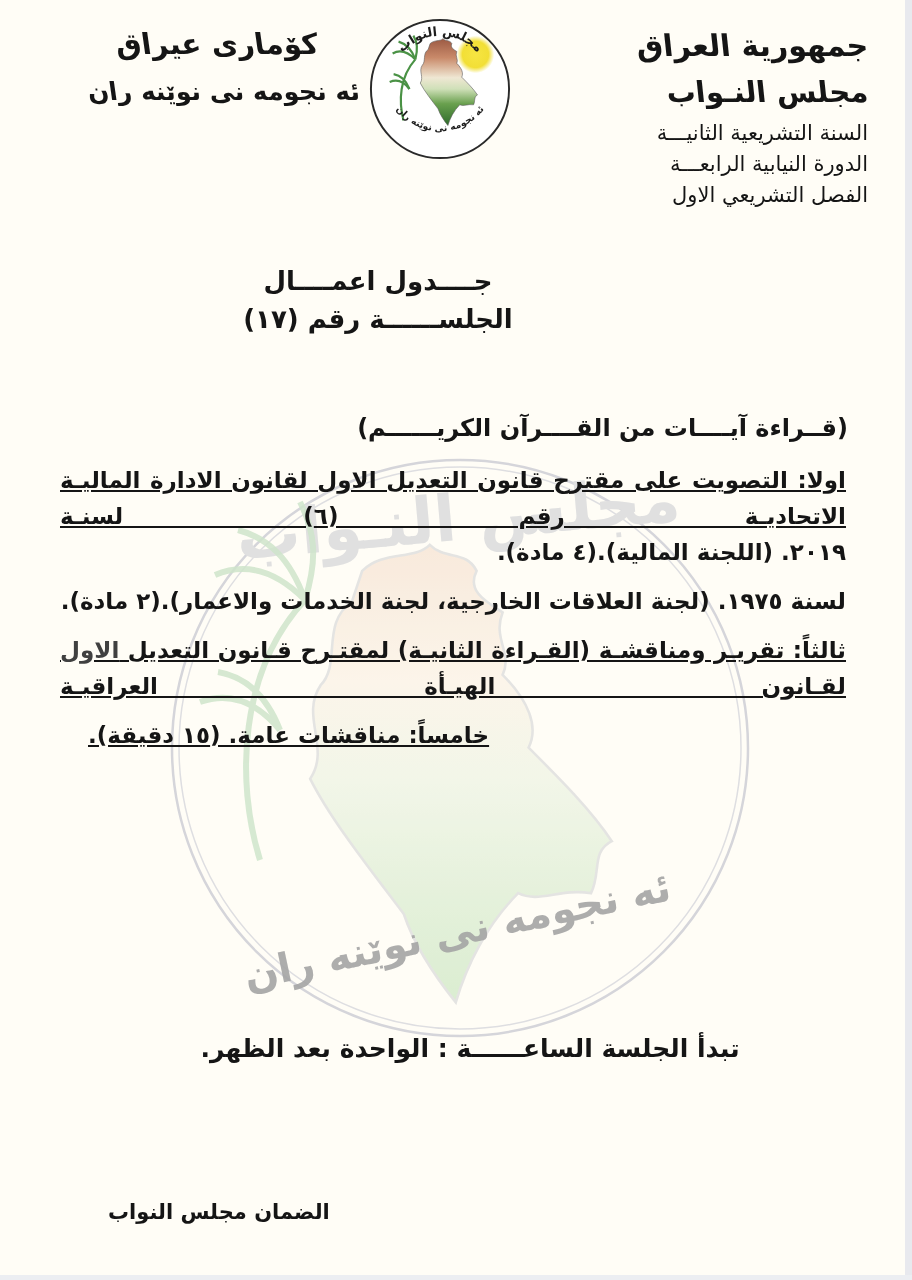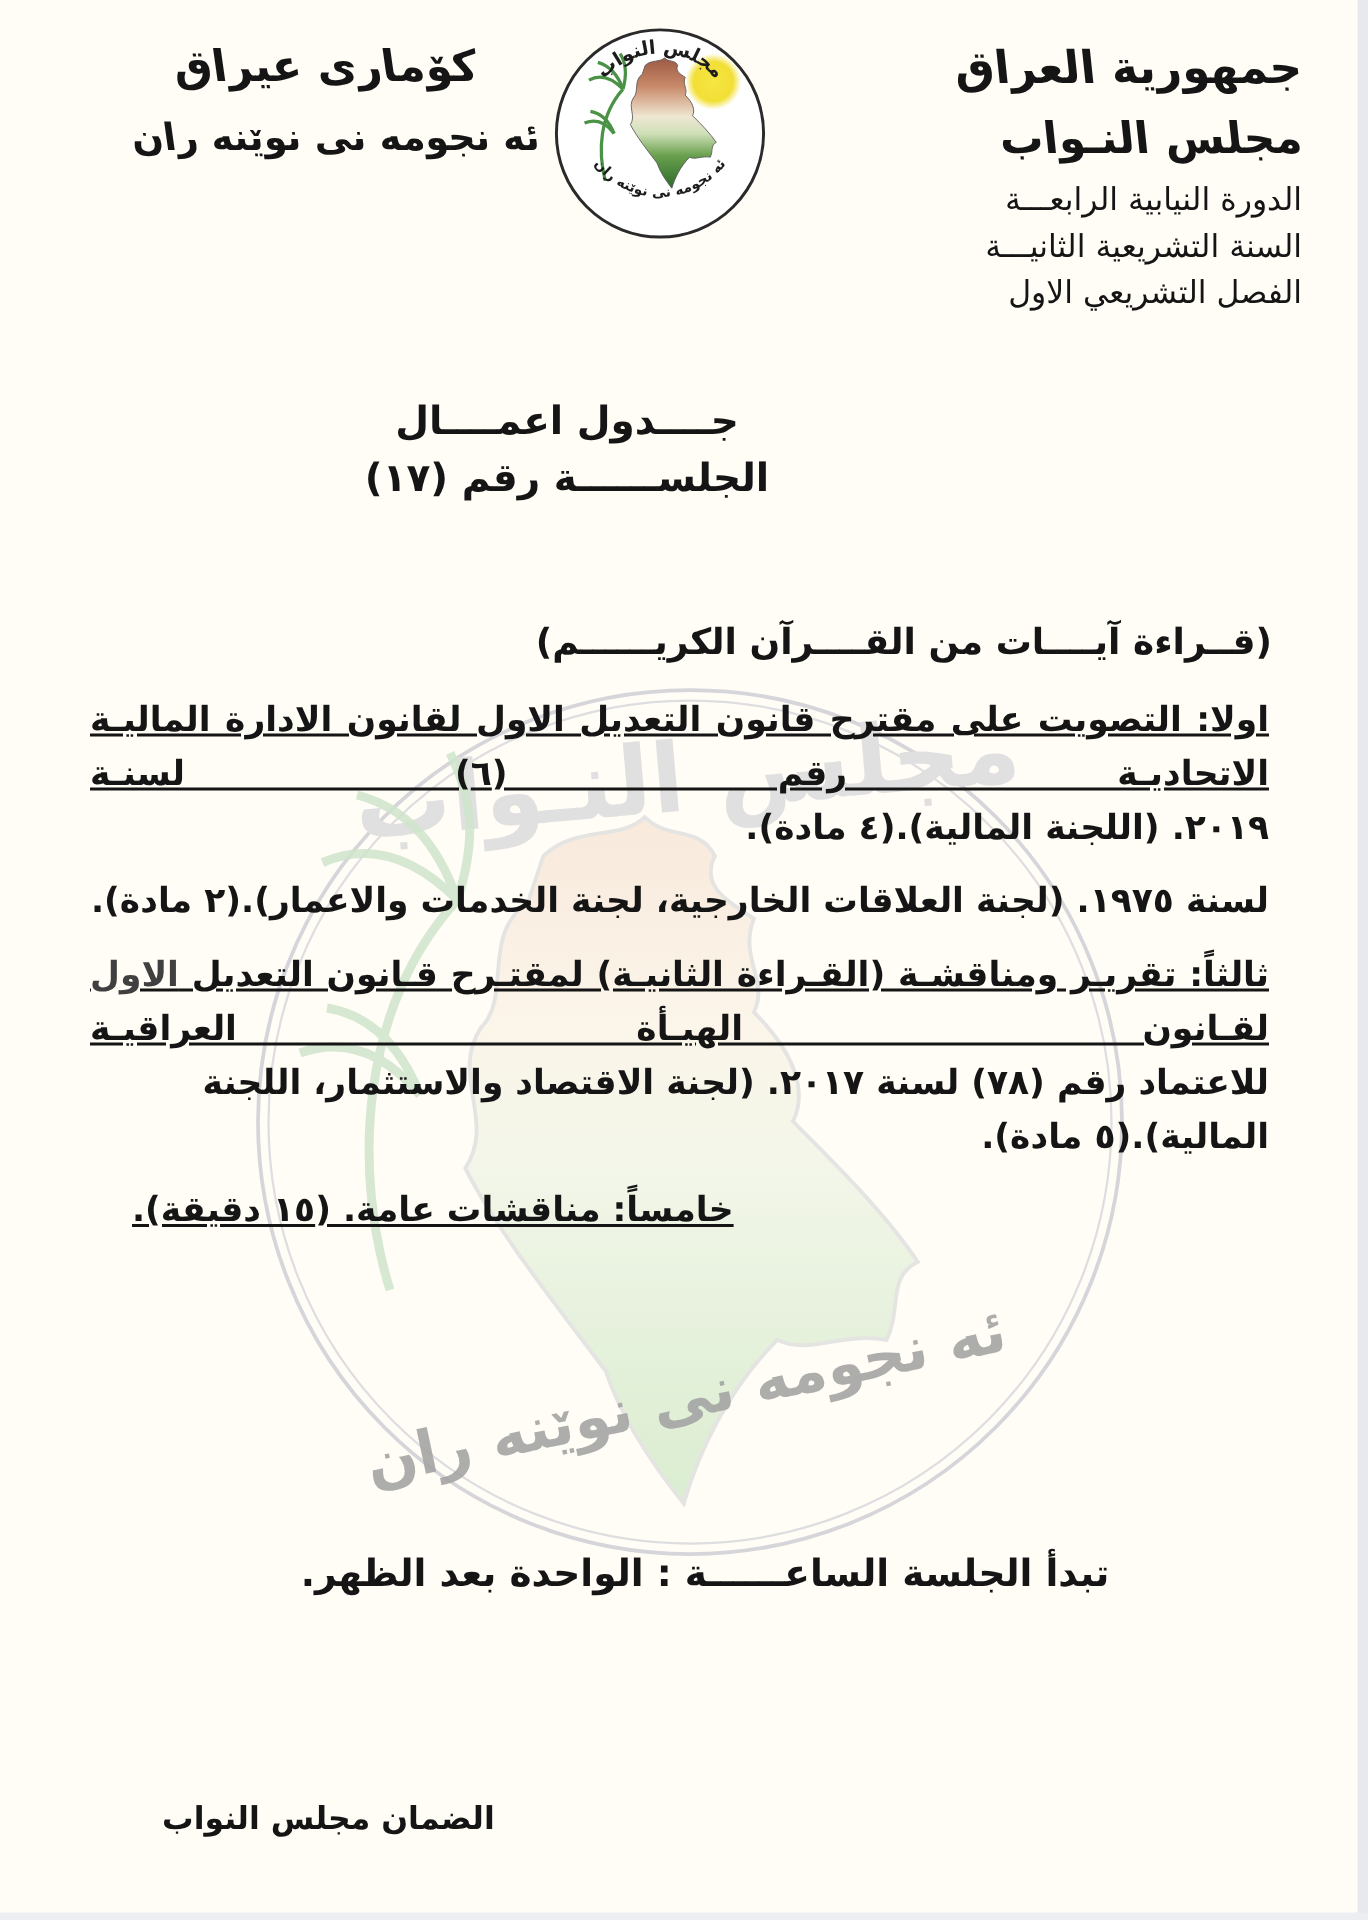--- a/index.html
+++ b/index.html
@@ -118,22 +118,22 @@
     </text>
     <text font-size="9.5" font-weight="bold" fill="#1c1c1c" direction="rtl">
       <textPath href="#arcBottom" startOffset="50%" text-anchor="middle">ئه نجومه نى نوێنه ران</textPath>
     </text>
   </svg>
 
   <div class="arabic-block">
     <div class="calli1">جمهورية العراق</div>
     <div class="calli2">مجلس النـواب</div>
     <div class="session-lines">
+      <div>السنة التشريعية الثانيـــة</div>
       <div>الدورة النيابية الرابعـــة</div>
-      <div>السنة التشريعية الثانيـــة</div>
       <div>الفصل التشريعي الاول</div>
     </div>
   </div>
 
   <div class="title-block">
     <div class="title-line">جــــدول اعمــــال</div>
     <div class="title-line">الجلســــــة رقم (١٧)</div>
   </div>
 
   <div class="quran-line">(قــراءة آيــــات من القــــرآن الكريــــــم)</div>
@@ -141,21 +141,20 @@
   <section class="agenda">
     <div class="item">
       <div class="l1">اولا: التصويت على مقترح قانون التعديل الاول لقانون الادارة الماليـة الاتحاديـة رقم (٦) لسنـة</div>
       <div class="l2">٢٠١٩. (اللجنة المالية).(٤ مادة).</div>
     </div>
     <div class="item">
       <div class="l2">لسنة ١٩٧٥. (لجنة العلاقات الخارجية، لجنة الخدمات والاعمار).(٢ مادة).</div>
     </div>
     <div class="item">
       <div class="l1"><span>ثالثاً: تقريـر ومناقشـة (القـراءة الثانيـة) لمقتـرح قـانون التعديل </span><span class="highlight-word">الاول</span><span> لقـانون الهيـأة العراقيـة</span></div>
-      <div class="l2">للاعتماد رقم (٧٨) لسنة ٢٠١٧. (لجنة الاقتصاد والاستثمار، اللجنة المالية).(٥ مادة).</div>
     </div>
     <div class="item">
       <div class="item-single">خامساً: مناقشات عامة. (١٥ دقيقة).</div>
     </div>
   </section>
 
   <div class="time-line">تبدأ الجلسة الساعــــــة : الواحدة بعد الظهر.</div>
   <div class="signature">الضمان مجلس النواب</div>
 </div>
 

